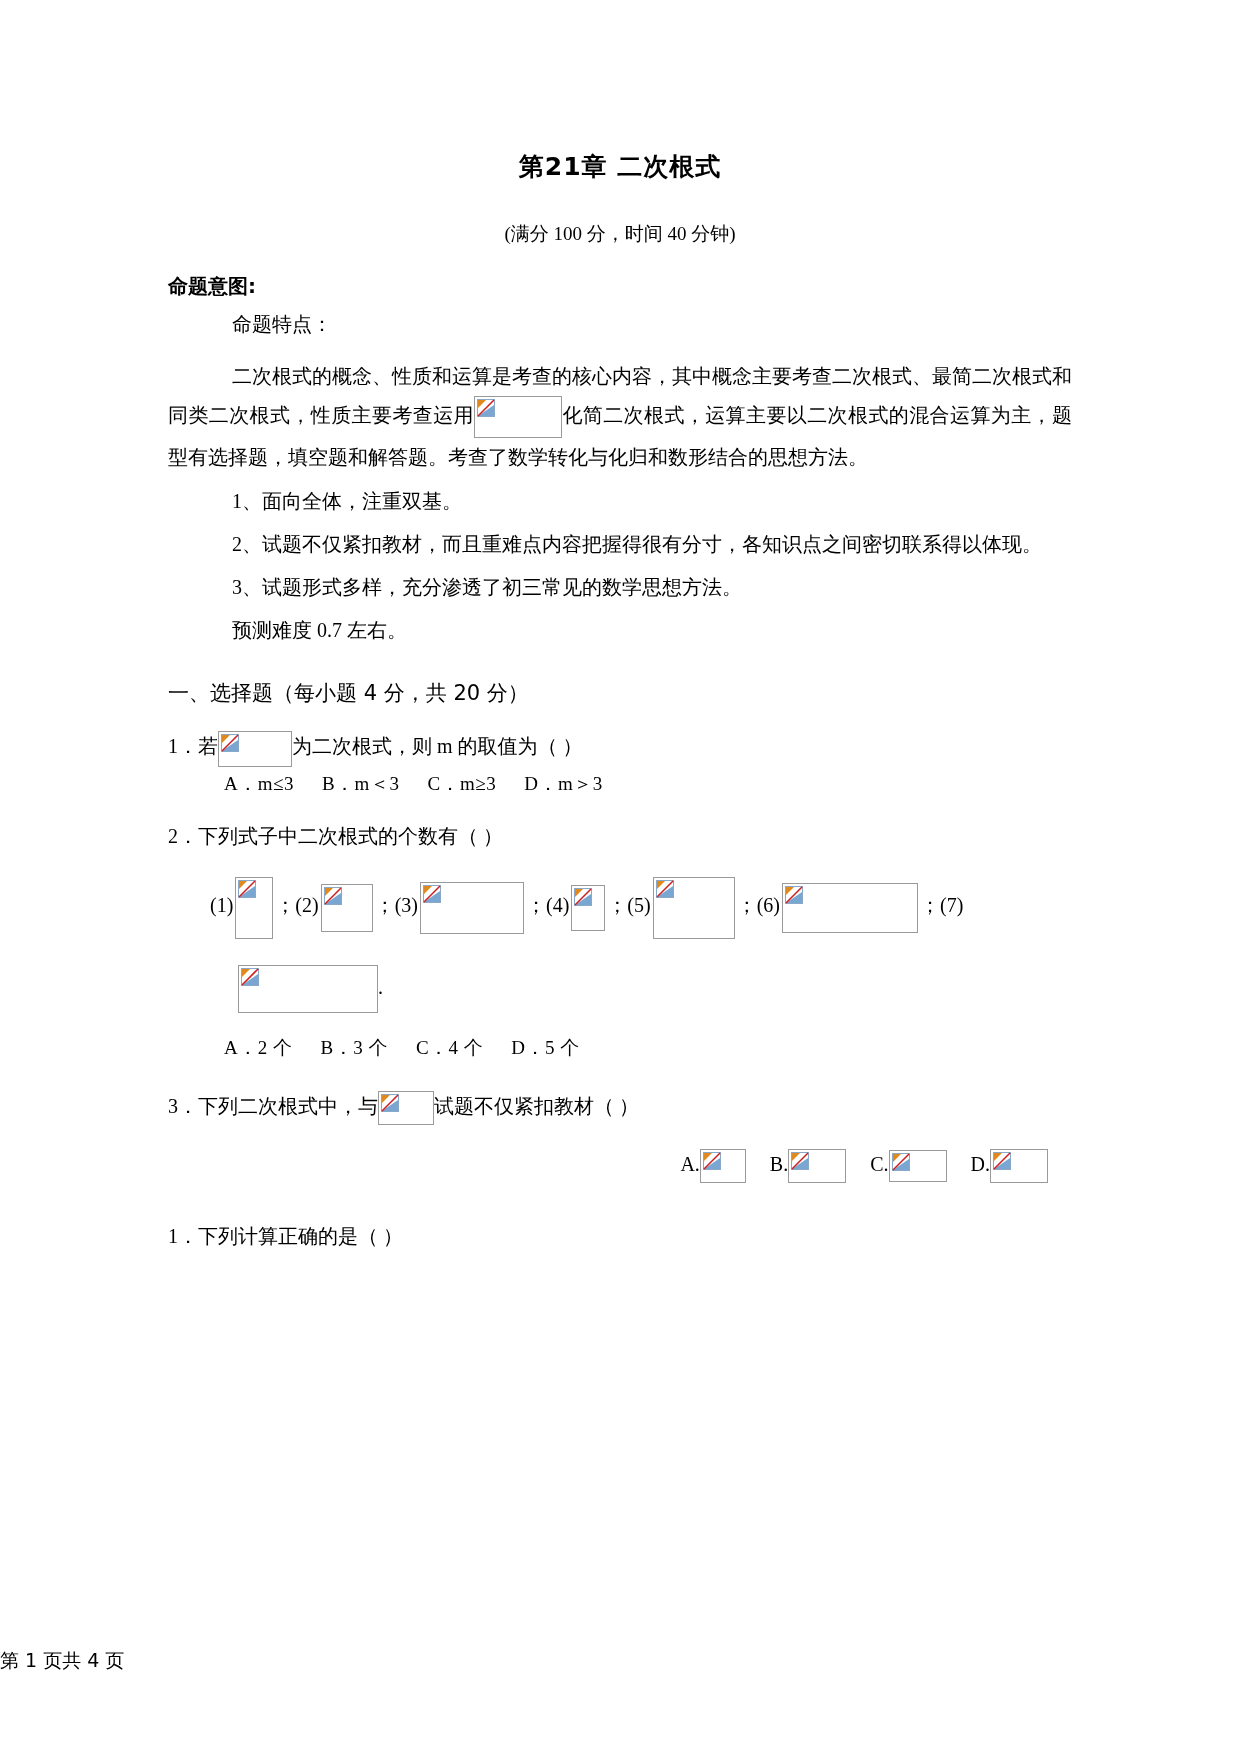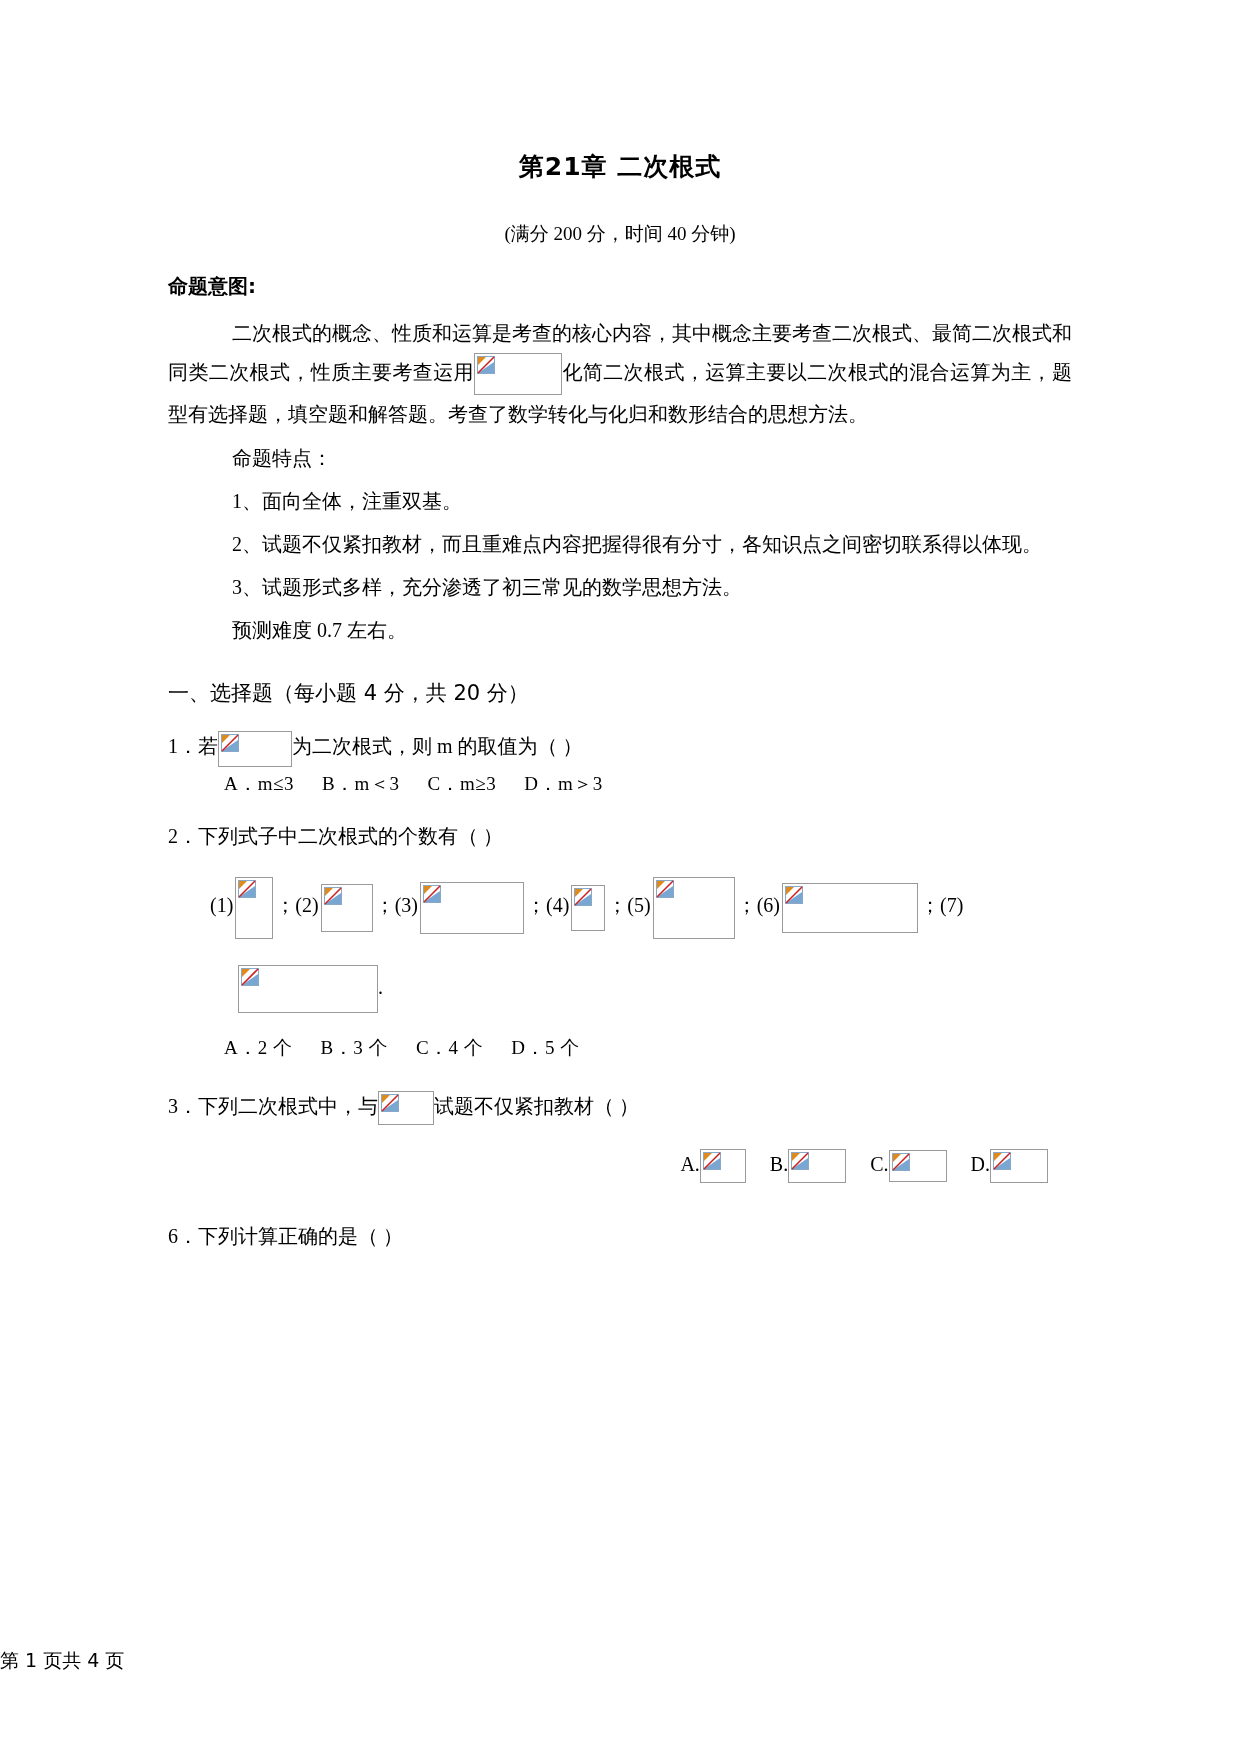--- a/index.html
+++ b/index.html
@@ -118,34 +118,34 @@
     font-size: 19px;
   }
 </style>
 </head>
 <body>
 
 <div class="page">
 
   <h1 class="doc-title">第21章 二次根式</h1>
 
-  <div class="subtitle">(满分 200 分，时间 40 分钟)</div>
+  <div class="subtitle">(满分 100 分，时间 40 分钟)</div>
 
   <div class="heading-bold">命题意图:</div>
 
+  <p class="body indent tight">命题特点：</p>
+
   <p class="body indent"><span>二次根式的概念、性质和运算是考查的核心内容，其中概念主要考查二次根式、最简二次根式和同类二次根式，性质主要考查运用</span><span class="imgbox" style="width:88px;height:42px;"><span class="glyph">
           <svg width="18" height="18" viewBox="0 0 18 18">
             <rect x="0.5" y="0.5" width="17" height="17" fill="#ffffff" stroke="#8aa8c8"></rect>
             <polygon points="1,17 17,17 17,6" fill="#7aa6d2"></polygon>
             <polygon points="1,1 1,9 9,1" fill="#e08a1e"></polygon>
             <line x1="1" y1="17" x2="17" y2="1" stroke="#cc2222" stroke-width="1.6"></line>
           </svg>
         </span></span><span>化简二次根式，运算主要以二次根式的混合运算为主，题型有选择题，填空题和解答题。考查了数学转化与化归和数形结合的思想方法。</span></p>
-
-  <p class="body indent tight">命题特点：</p>
   <p class="body indent tight">1、面向全体，注重双基。</p>
   <p class="body indent tight">2、试题不仅紧扣教材，而且重难点内容把握得很有分寸，各知识点之间密切联系得以体现。</p>
   <p class="body indent tight">3、试题形式多样，充分渗透了初三常见的数学思想方法。</p>
   <p class="body indent tight">预测难度 0.7 左右。</p>
 
   <div class="section-head">一、选择题（每小题 4 分，共 20 分）</div>
 
   <div class="q"><span>1．若</span><span class="imgbox" style="width:74px;height:36px;"><span class="glyph">
           <svg width="18" height="18" viewBox="0 0 18 18">
             <rect x="0.5" y="0.5" width="17" height="17" fill="#ffffff" stroke="#8aa8c8"></rect>
@@ -246,17 +246,17 @@
             </svg>
           </span></span></span><span class="c"><span>D.</span><span class="imgbox" style="width:58px;height:34px;"><span class="glyph">
             <svg width="18" height="18" viewBox="0 0 18 18">
               <rect x="0.5" y="0.5" width="17" height="17" fill="#ffffff" stroke="#8aa8c8"></rect>
               <polygon points="1,17 17,17 17,6" fill="#7aa6d2"></polygon>
               <polygon points="1,1 1,9 9,1" fill="#e08a1e"></polygon>
               <line x1="1" y1="17" x2="17" y2="1" stroke="#cc2222" stroke-width="1.6"></line>
             </svg>
           </span></span></span></div>
 
-  <div class="q" style="margin-top:34px;">6．下列计算正确的是（      ）</div>
+  <div class="q" style="margin-top:34px;">1．下列计算正确的是（      ）</div>
 
   <div class="footer">第 1 页共 4 页</div>
 
 </div>
 
 </body></html>

